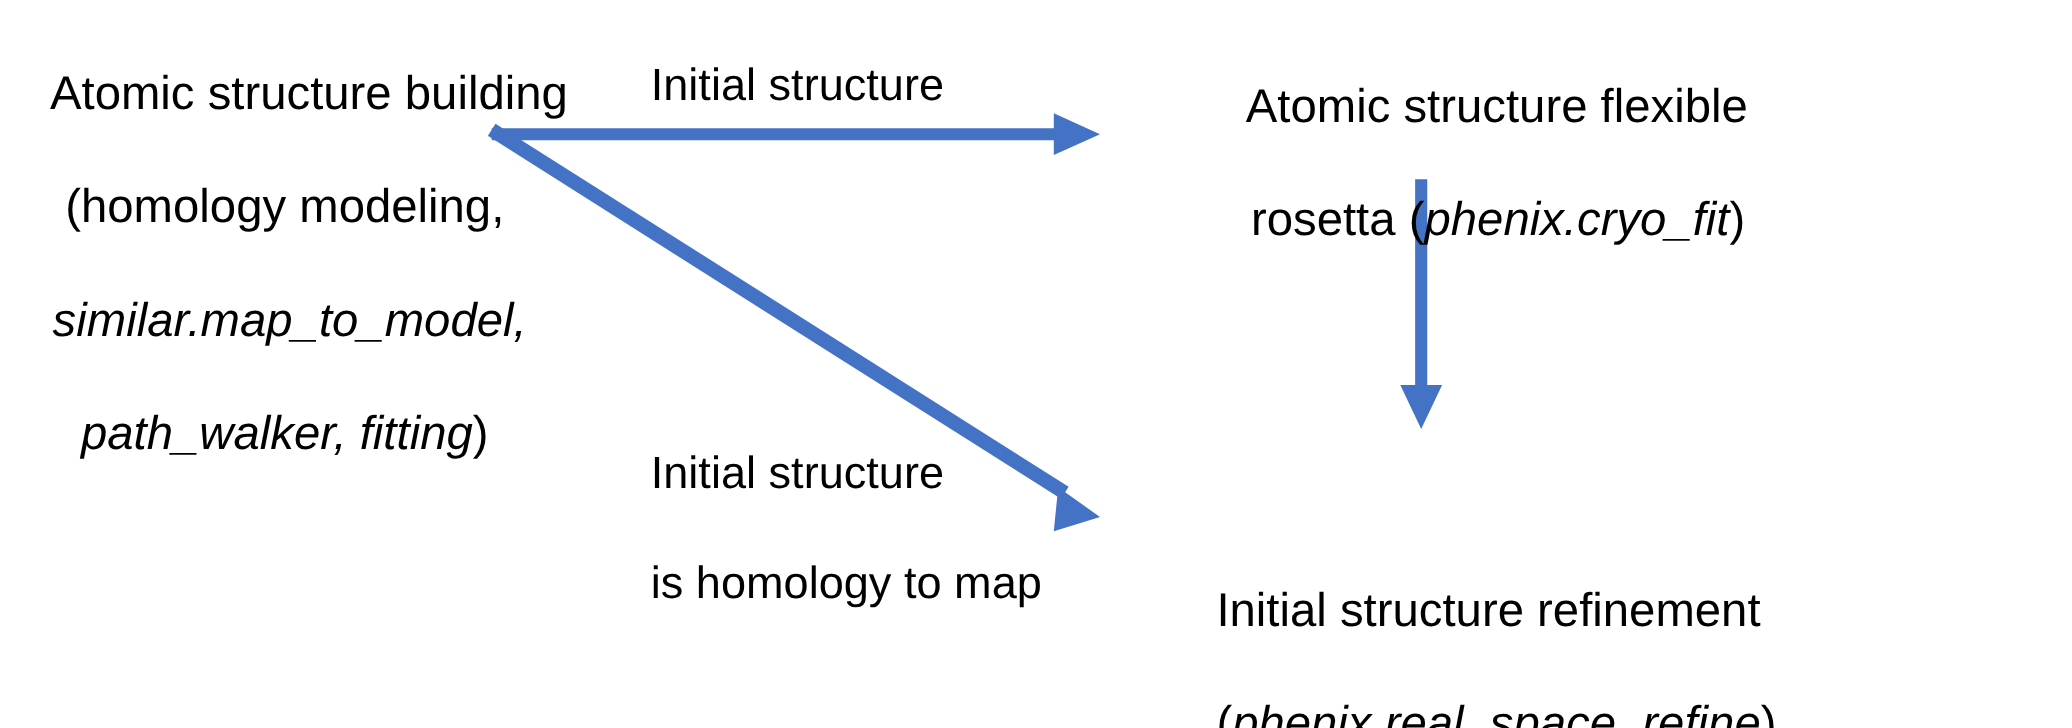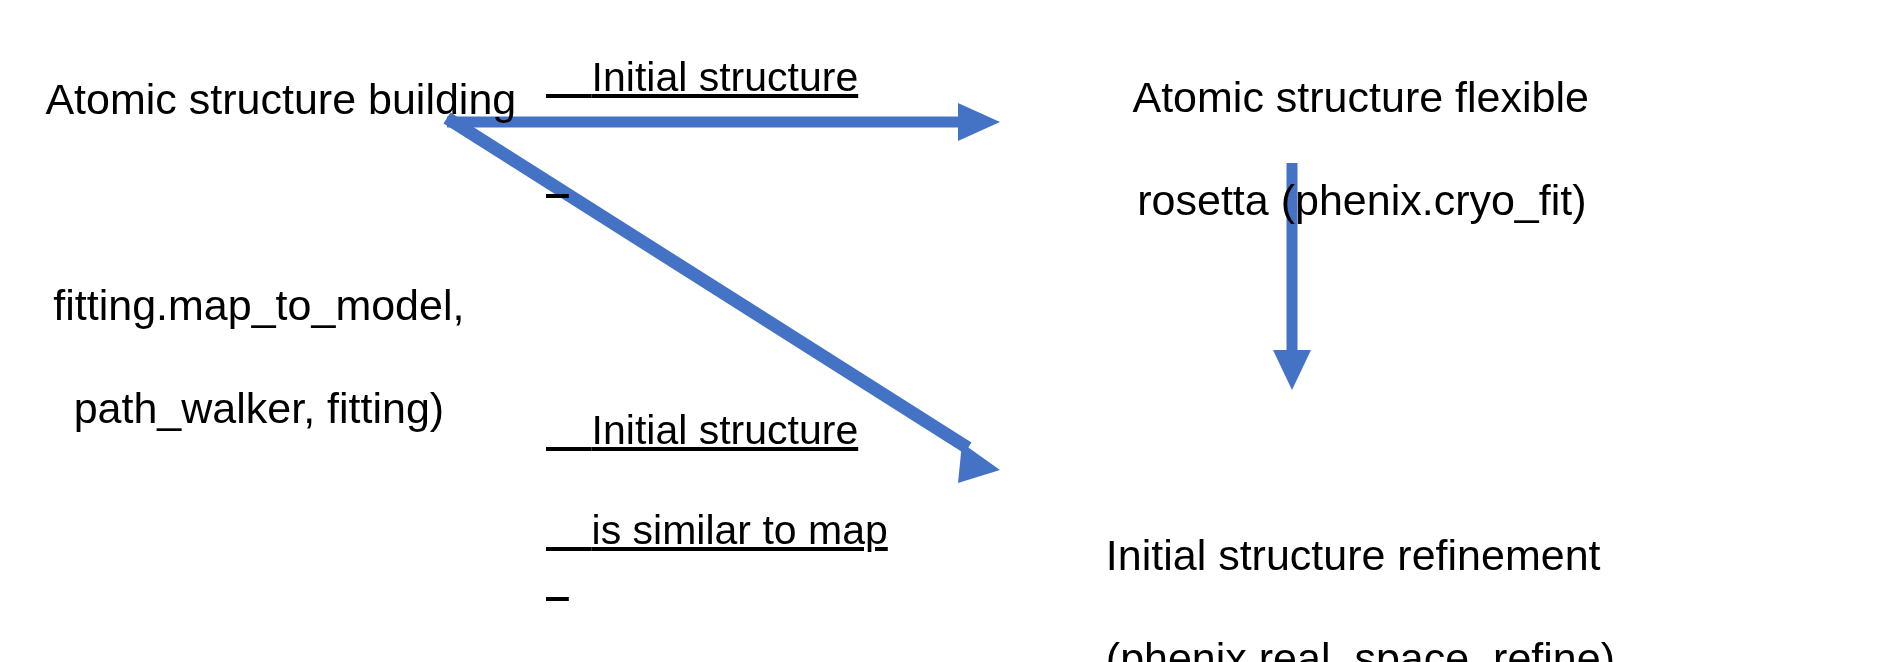--- a/index.html
+++ b/index.html
@@ -26,37 +26,37 @@
     white-space: pre;
     text-align: center;
   }
   .edge-label {
     position: absolute;
     font-size: 41px;
     line-height: 1.22;
     color: #000000;
     white-space: pre;
     text-align: left;
-    text-decoration: underline;
   }
   .ital {
+    font-style: italic;
   }
   #arrow-layer {
     position: absolute;
     left: 0;
     top: 0;
     width: 1884px;
     height: 662px;
     pointer-events: none;
   }
 
   
   #node-building {
     left: 0px;
-    top: 22px;
+    top: 8px;
     width: 470px;
   }
   #node-flexible-fitting {
     left: 1078px;
     top: 20px;
     width: 520px;
     text-align: center;
   }
   #node-refinement {
     left: 1058px;
@@ -91,37 +91,37 @@
     </g>
 
     <g>
       <line x1="1292" y1="163" x2="1292" y2="358" stroke="#4472C4" stroke-width="11"></line>
       <polygon points="1292,390 1273,350 1311,350" fill="#4472C4"></polygon>
     </g>
   </svg>
 
   <div class="node-text" id="node-building">
     <span>Atomic structure building</span><br>
-    <br>
-    <span class="ital">fitting.map_to_model,</span><br>
+    <span>(homology modeling,</span><br>
+    <span class="ital">similar.map_to_model,</span><br>
     <span class="ital">path_walker, fitting</span><span>)</span>
   </div>
 
   <div class="edge-label" id="label-different">
     <span>Initial structure</span><br>
   </div>
 
   <div class="node-text" id="node-flexible-fitting">
     <span>Atomic structure flexible</span><br>
     <span>rosetta (</span><span class="ital">phenix.cryo_fit</span><span>)</span>
   </div>
 
   <div class="edge-label" id="label-similar">
     <span>Initial structure</span><br>
-    <span>is similar to map</span>
+    <span>is homology to map</span>
   </div>
 
   <div class="node-text" id="node-refinement">
     <span>Initial structure refinement</span><br>
     <span>(</span><span class="ital">phenix.real_space_refine</span><span>)</span>
   </div>
 
 </div>
 
 </body></html>

